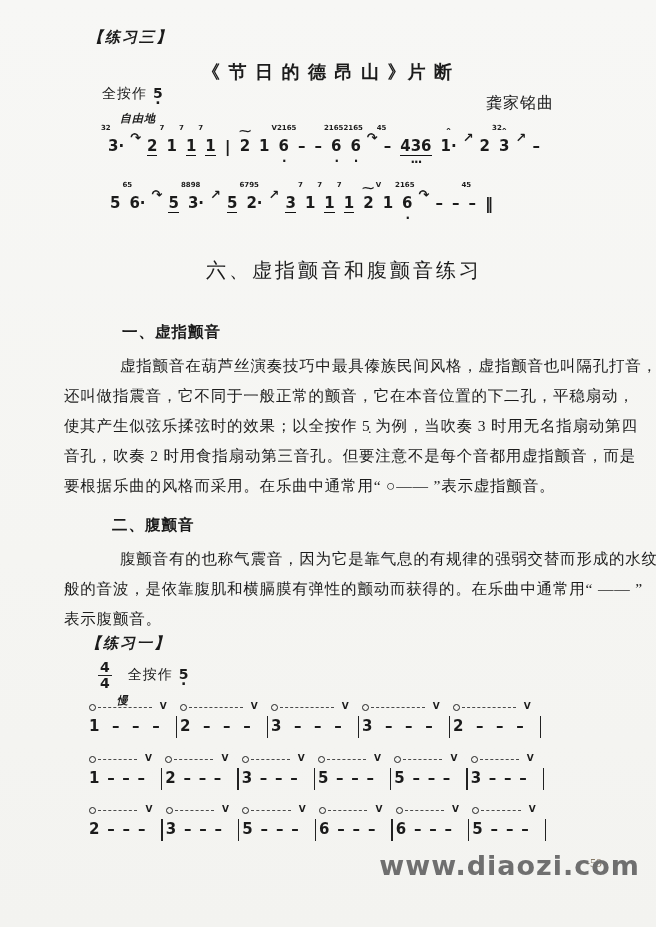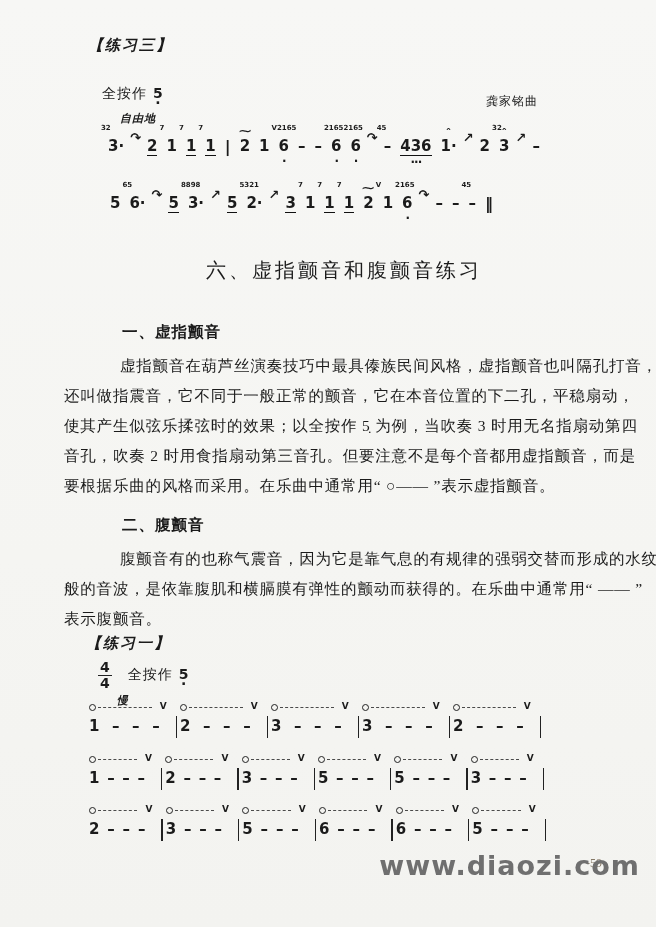--- a/index.html
+++ b/index.html
@@ -8,21 +8,21 @@
     background:linear-gradient(180deg,#f7f7f5 0%,#f5f5f2 60%,#f3f3f0 100%);
     font-family:"Liberation Serif", serif;
     color:#1b1b1b; overflow:hidden;
   }
   .abs{position:absolute;}
   .exlabel{font:italic bold 15px "Liberation Serif", serif; letter-spacing:2px;}
   .title{width:100%; text-align:center; font-weight:bold; font-size:18px; letter-spacing:2px;}
   .keyline{font-size:14px; letter-spacing:1px;}
   .keynote{position:relative; font:bold 14px "DejaVu Sans", sans-serif; margin-left:6px;}
   .keynote::after{content:"·"; position:absolute; left:50%; transform:translateX(-50%); bottom:-10px; font-weight:bold;}
-  .composer{font-size:12px; letter-spacing:1px;}
+  .composer{font-size:16px; letter-spacing:1px;}
   .tempo{font:italic bold 11px "Liberation Serif", serif; letter-spacing:1px;}
   
   .mline{display:flex; align-items:flex-start; gap:9px; height:44px;}
   .note{position:relative; display:inline-block; padding-top:13px; text-align:center;}
   .mn{font:bold 15px "DejaVu Sans", sans-serif; display:inline-block; line-height:16px;}
   .mn.ul{border-bottom:1.6px solid #111; padding-bottom:1px;}
   .orn{position:absolute; top:0px; left:-7px; font:bold 7px "DejaVu Sans", sans-serif; white-space:nowrap; letter-spacing:0;}
   .hat{position:absolute; top:3px; left:50%; transform:translateX(-50%); font:bold 11px "DejaVu Sans", sans-serif;}
   .wav{position:absolute; top:1px; left:50%; transform:translateX(-50%) scaleX(1.6); font:bold 11px "DejaVu Sans", sans-serif;}
   .dots{position:absolute; left:50%; transform:translateX(-50%); bottom:-11px; font:bold 12px "DejaVu Sans", sans-serif; letter-spacing:-1px; line-height:10px;}
@@ -49,22 +49,23 @@
   .wm{text-align:right; line-height:1; z-index:2;}
   .wmname{font:bold 44px "DejaVu Sans", sans-serif; color:#8f8f8f; letter-spacing:6px;}
   .wmurl{font:bold 27px "DejaVu Sans", sans-serif; color:#6f6f6f; letter-spacing:1px; margin-top:4px;}
   .pageno{font:12px "Liberation Serif", serif; color:#6a5a44; opacity:.8; z-index:1;}
 </style>
 </head>
 <body>
 
 <div class="page">
 
-  <div class="abs exlabel" style="top:36px;left:88px;">【练习三】</div>
-
+  <div class="abs exlabel" style="top:28px;left:88px;">【练习三】</div>
+
+  <div class="abs title" style="top:60px;left:0;">《 节 日 的 德 昂 山 》片 断</div>
 
   <div class="abs keyline" style="top:85px;left:102px;">
     <span>全按作</span><span class="keynote">5</span>
   </div>
 
   <div class="abs composer" style="top:93px;left:486px;">龚家铭曲</div>
 
   <div class="abs tempo" style="top:111px;left:120px;">自由地</div>
 
   <div class="abs mline" style="top:124px;left:108px;">
@@ -93,21 +94,21 @@
       <span class="note"><span class="mn">–</span></span>
     </div>
   <div class="abs mline" style="top:181px;left:110px;">
       <span class="note"><span class="mn">5</span></span>
       <span class="note"><span class="orn">65</span><span class="mn">6·</span></span>
       <span class="arc">↷</span>
       <span class="note"><span class="mn ul">5</span></span>
       <span class="note"><span class="orn">8898</span><span class="mn">3·</span></span>
       <span class="arc">↗</span>
       <span class="note"><span class="mn ul">5</span></span>
-      <span class="note"><span class="orn">5321</span><span class="mn">2·</span></span>
+      <span class="note"><span class="orn">6795</span><span class="mn">2·</span></span>
       <span class="arc">↗</span>
       <span class="note"><span class="mn ul">3</span></span>
       <span class="note"><span class="orn">7</span><span class="mn">1</span></span>
       <span class="note"><span class="orn">7</span><span class="mn ul">1</span></span>
       <span class="note"><span class="orn">7</span><span class="mn ul">1</span></span>
       <span class="note"><span class="wav">~</span><span class="mn">2</span></span>
       <span class="note"><span class="orn">V</span><span class="mn">1</span></span>
       <span class="note"><span class="orn">2165</span><span class="mn">6</span><span class="dots">·</span></span>
       <span class="arc">↷</span>
       <span class="note"><span class="mn">–</span></span>
@@ -120,21 +121,21 @@
 
   <div class="abs subheading" style="top:322px;left:122px;text-align:right;">一、虚指颤音</div>
   <div class="abs para" style="top:351px;left:64px;">
       <div class="pline indent">虚指颤音在葫芦丝演奏技巧中最具傣族民间风格，虚指颤音也叫隔孔打音，</div>
       <div class="pline">还叫做指震音，它不同于一般正常的颤音，它在本音位置的下二孔，平稳扇动，</div>
       <div class="pline">使其产生似弦乐揉弦时的效果；以全按作 5̣ 为例，当吹奏 3 时用无名指扇动第四</div>
       <div class="pline">音孔，吹奏 2 时用食指扇动第三音孔。但要注意不是每个音都用虚指颤音，而是</div>
       <div class="pline">要根据乐曲的风格而采用。在乐曲中通常用“ ○—— ”表示虚指颤音。</div>
     </div>
 
-  <div class="abs subheading" style="top:515px;left:122px;">二、腹颤音</div>
+  <div class="abs subheading" style="top:515px;left:112px;">二、腹颤音</div>
   <div class="abs para" style="top:544px;left:64px;">
       <div class="pline indent">腹颤音有的也称气震音，因为它是靠气息的有规律的强弱交替而形成的水纹</div>
       <div class="pline">般的音波，是依靠腹肌和横膈膜有弹性的颤动而获得的。在乐曲中通常用“ —— ”</div>
       <div class="pline">表示腹颤音。</div>
     </div>
 
   <div class="abs exlabel" style="top:634px;left:86px;">【练习一】</div>
 
   <div class="abs" style="top:660px;left:98px;">
     <span class="meter">

